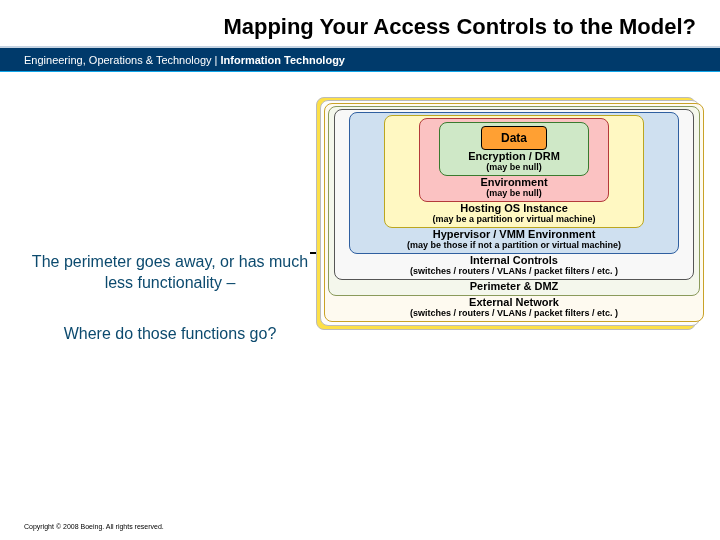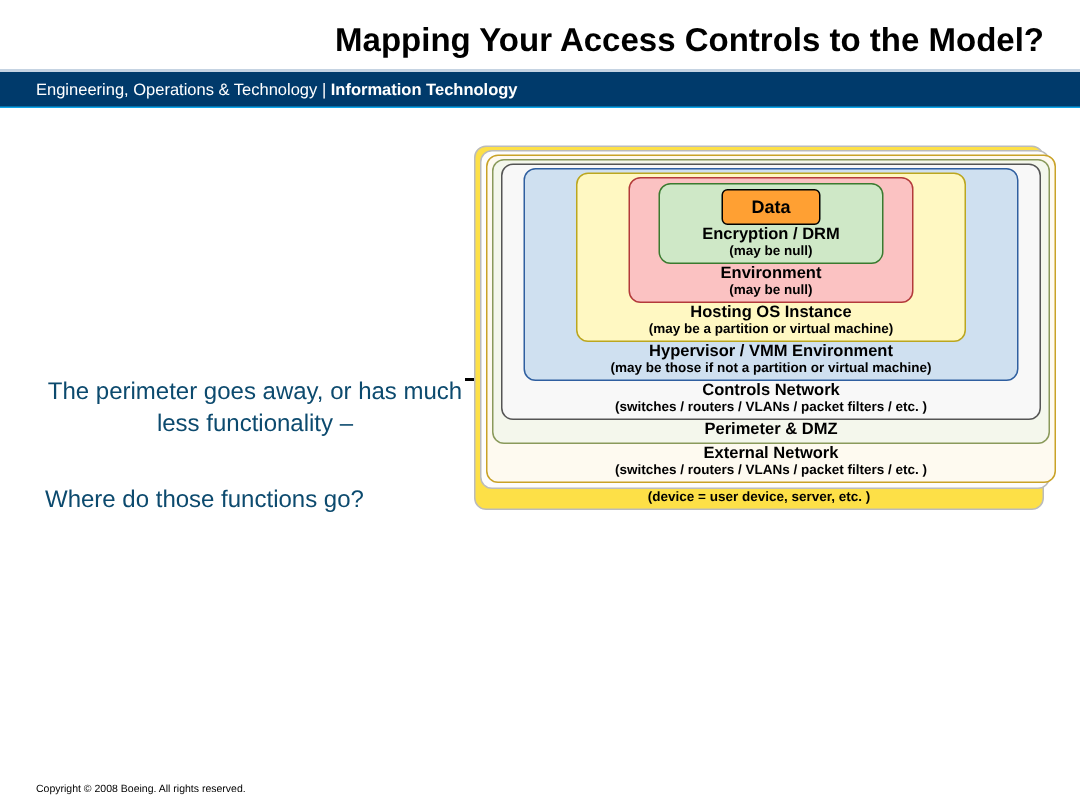--- a/index.html
+++ b/index.html
@@ -5,21 +5,21 @@
   * { box-sizing: border-box; margin: 0; padding: 0; }
   body { width: 720px; height: 540px; background: #fff; font-family: Arial, Helvetica, sans-serif; position: relative; overflow: hidden; }
   .title-bar { padding: 14px 24px 6px 24px; }
   .title-bar h1 { font-size: 22px; font-weight: bold; color: #000; text-align: right; }
   .blue-band { background: #003a6b; height: 26px; display: flex; justify-content: space-between; align-items: center; padding: 0 24px; border-top: 2px solid #c5d3e2; border-bottom: 1px solid #0ea5e9; }
   .blue-band span { color: #fff; font-size: 11px; }
   .blue-band .left b { font-weight: bold; }
   .content { position: relative; width: 100%; height: 430px; }
   .body-text { position: absolute; left: 30px; top: 160px; width: 280px; font-size: 16px; color: #0c4a6e; line-height: 1.3; margin-top: 20px; }
   .body-text .p1 { margin-bottom: 30px; text-align: center; }
-  .body-text .p2 { text-align: left; }
+  .body-text .p2 { text-align: center; }
   .arrow { position: absolute; left: 310px; top: 180px; width: 95px; height: 2px; background: #000; }
   .arrow::after { content: ""; position: absolute; right: -1px; top: -4px; border-left: 10px solid #000; border-top: 5px solid transparent; border-bottom: 5px solid transparent; }
   .stack { position: absolute; right: 24px; top: 26px; width: 380px; }
   .layer { border: 1px solid; border-radius: 8px; text-align: center; padding: 3px 3px 3px 3px; }
   .layer .lbl { font-size: 11px; font-weight: bold; display: block; }
   .layer .sub { font-size: 9px; display: block; font-weight: bold; }
   .data-box { background: #ffa033; border: 1px solid #000; border-radius: 4px; width: 66px; margin: 0 auto; font-size: 12px; font-weight: bold; padding: 4px 0; }
   .l-enc   { background: #cfe8c7; border-color: #3a7a2f; width: 150px; margin: 0 auto; }
   .l-app   { background: #fbc2c2; border-color: #b33a3a; width: 190px; margin: 0 auto; margin-top: -1px; padding-top: 4px;}
   .l-host  { background: #fff8c2; border-color: #bba61f; width: 260px; margin: 0 auto; margin-top: -1px; padding-top: 4px;}
@@ -71,28 +71,27 @@
                     </div>
                     <span class="lbl">Environment</span>
                     <span class="sub">(may be null)</span>
                   </div>
                   <span class="lbl">Hosting OS Instance</span>
                   <span class="sub">(may be a partition or virtual machine)</span>
                 </div>
                 <span class="lbl">Hypervisor / VMM Environment</span>
                 <span class="sub">(may be those if not a partition or virtual machine)</span>
               </div>
-              <span class="lbl">Controls Network</span>
+              <span class="lbl">Internal Controls</span>
               <span class="sub">(switches / routers / VLANs / packet filters / etc. )</span>
             </div>
             <span class="lbl">Perimeter &amp; DMZ</span>
           </div>
           <span class="lbl">External Network</span>
           <span class="sub">(switches / routers / VLANs / packet filters / etc. )</span>
         </div>
       </div>
-      <span class="sub">(device = user device, server, etc. )</span>
     </div>
   </div>
 
 </div>
 
 <div class="footer">Copyright © 2008 Boeing. All rights reserved.</div>
 
 </body></html>

